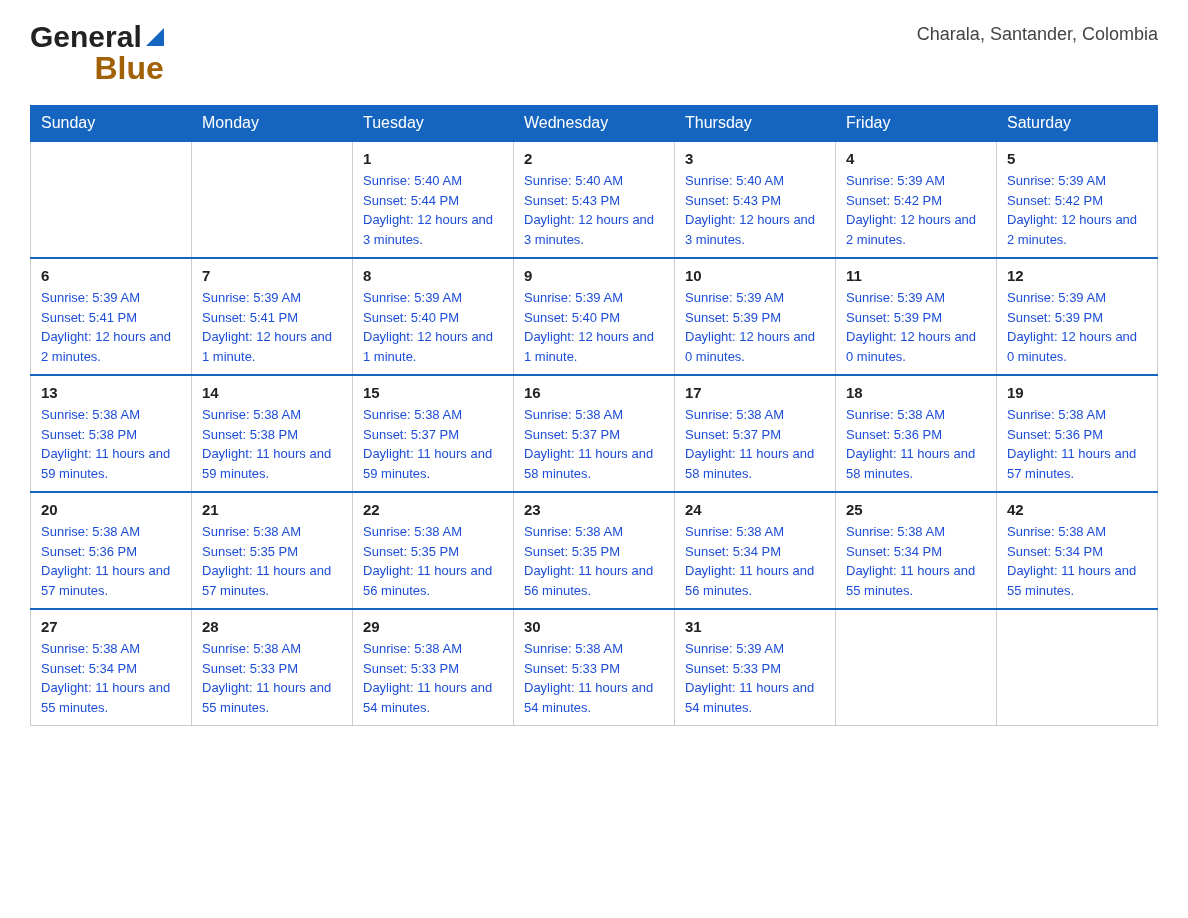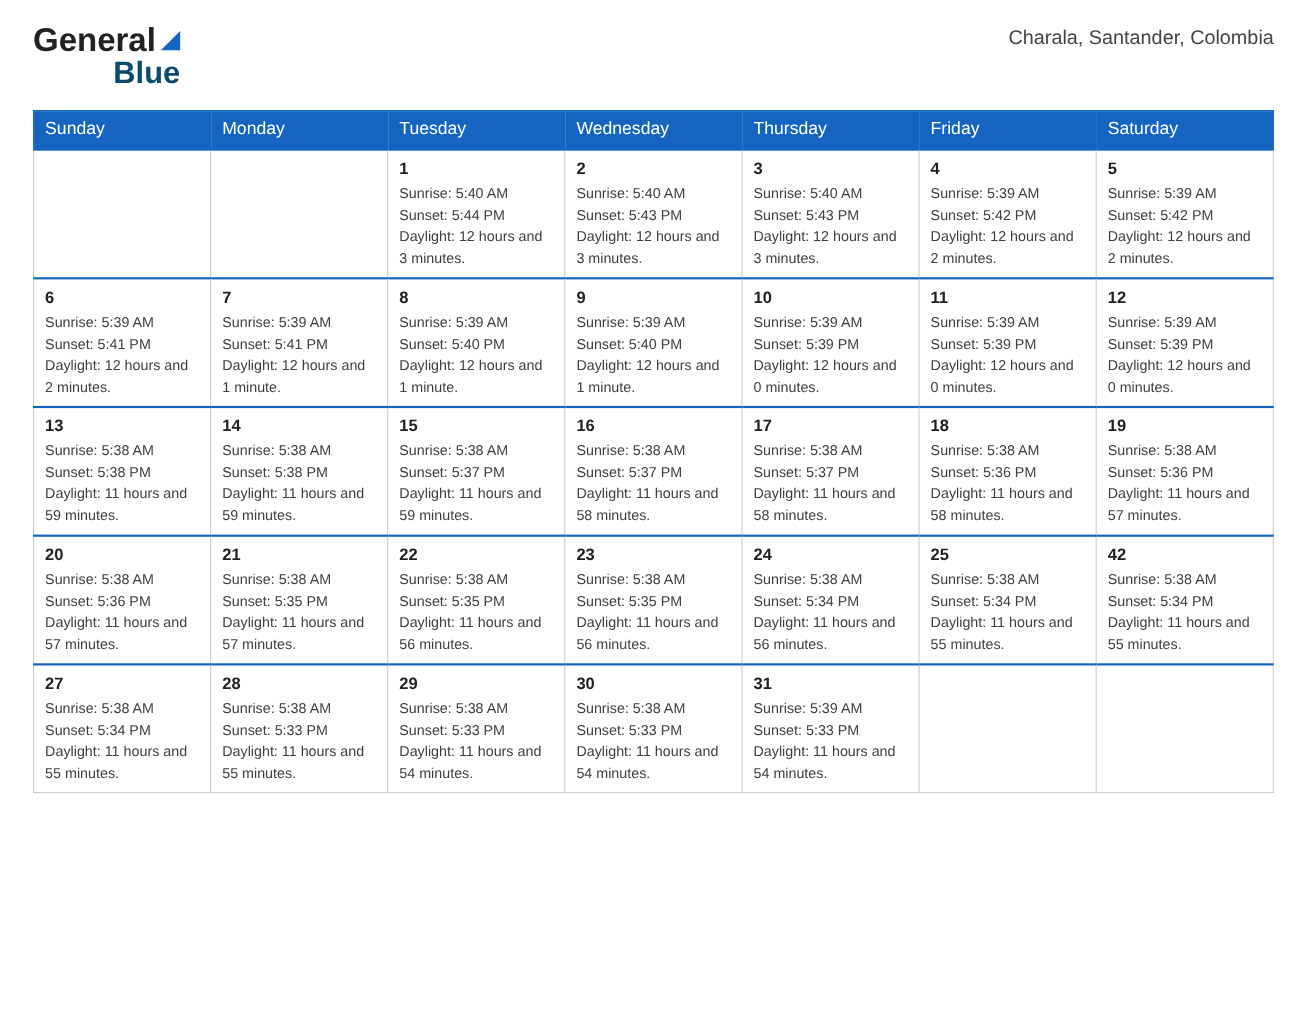--- a/index.html
+++ b/index.html
@@ -59,21 +59,21 @@
       color: #333;
     }
     .day-number {
       font-size: 15px;
       font-weight: bold;
       color: #222;
       margin-bottom: 4px;
     }
     .day-info {
       font-size: 13px;
-      color: #404040;
+      color: #1d4ed8;
       line-height: 1.5;
     }
     .empty-cell {
       background: #fff;
     }
     tr.week-row td {
       border-top: 2px solid #1565c0;
     }
 
     
@@ -100,21 +100,21 @@
   <div class="logo-area">
     <div class="logo-container">
       <span class="logo-general">General</span>
       <span style="display:inline-block; margin-left:4px; margin-top:4px;">
         <svg width="18" height="18" viewBox="0 0 18 18">
           <polygon points="0,18 18,18 18,0" fill="#1565c0"></polygon>
         </svg>
       </span>
     </div>
     <div class="logo-bottom-row">
-      <span style="color:#0c4a6e; font-size:28px; font-weight:bold; margin-left:23px;">Blue</span>
+      <span style="color:#a16207; font-size:32px; font-weight:bold; margin-left:23px;">Blue</span>
     </div>
   </div>
   <div class="title-area">
     <div class="location-title">Charala, Santander, Colombia</div>
   </div>
 </div>
 
 <table class="calendar-table">
   <thead>
     <tr>

